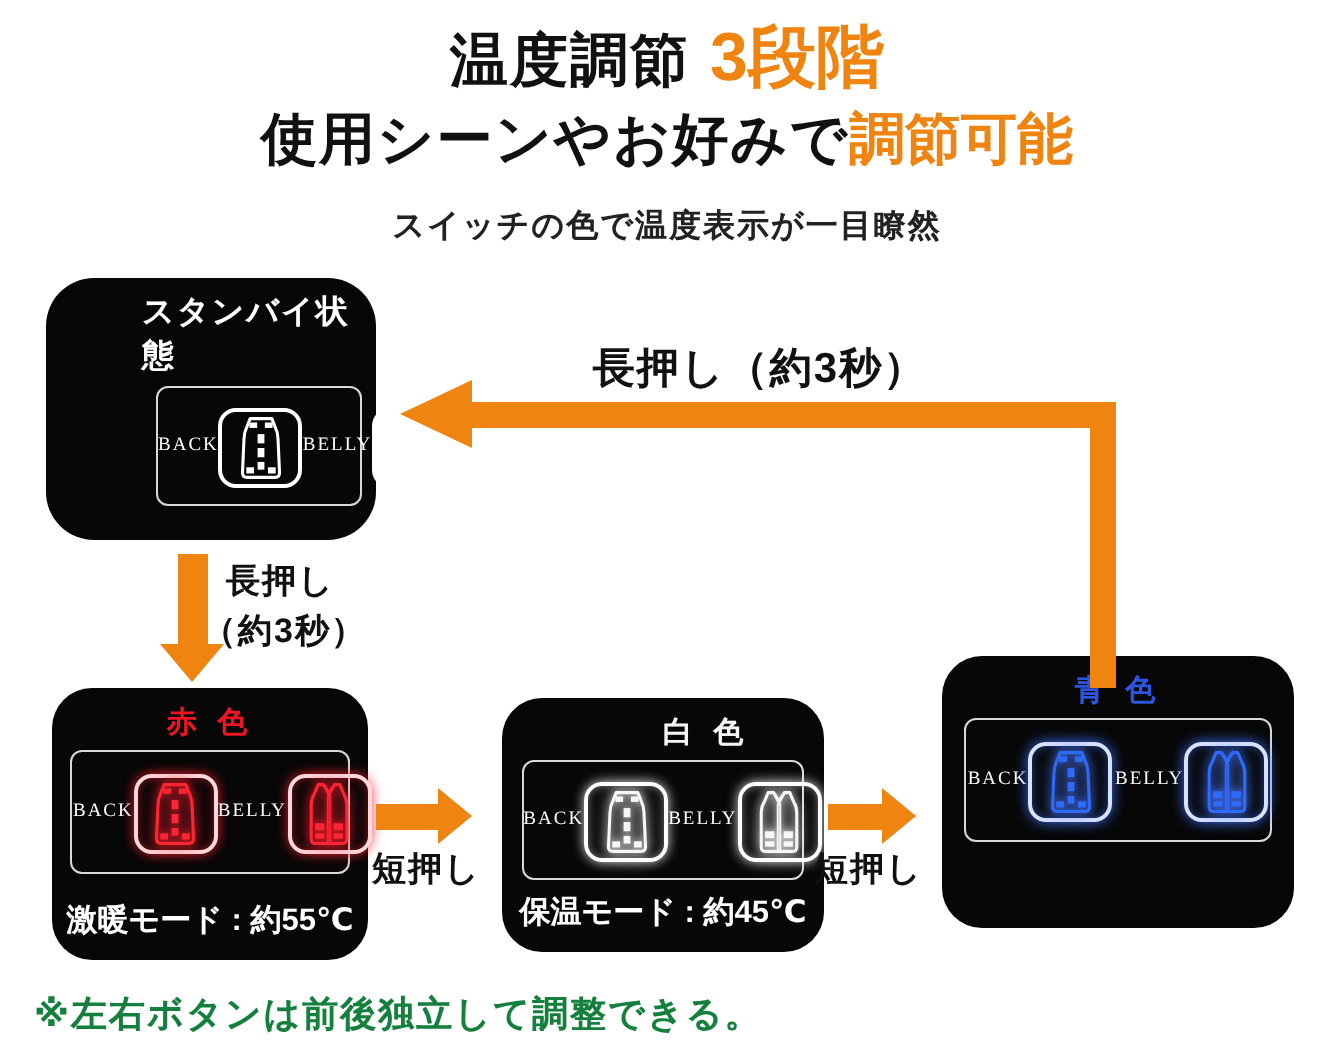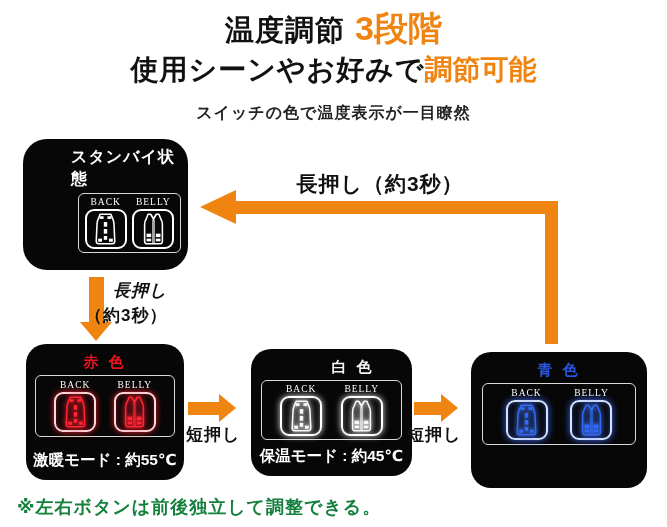--- a/index.html
+++ b/index.html
@@ -26,21 +26,21 @@
   .box-title { font-size:16px; font-weight:bold; color:#fff; letter-spacing:1px; line-height:22px; }
   .mode-title { font-size:15px; font-weight:bold; letter-spacing:3px; line-height:21px; }
   .mode-red  .mode-title { color:#ee1522; }
   .mode-white .mode-title { color:#f5f5f5;padding-left:43px; }
   .mode-blue .mode-title { color:#2b55e0; }
   .panel {
     margin-top:3px; width:88%; height:62px; border:1.5px solid #d9d9d9; border-radius:6px;
     display:flex; justify-content:space-evenly; align-items:center;
   }
   .mode-white .panel, .standby .panel { height:60px; }
-  .vest-col { display:flex; flex-direction:column; align-items:center; }
+  .vest-col { display:flex; align-items:center; }
   .vest-label {
     font-family:"Liberation Serif","DejaVu Serif",serif;
     font-size:9.5px; color:#fff; letter-spacing:1px; line-height:11px;
   }
   .icon-frame {
     width:42px; height:40px; border:2px solid #f0f0f0; border-radius:9px;
     display:flex; justify-content:center; align-items:center; margin-top:1px;
   }
   .standby .icon-frame { border-color:#ffffff; }
   .mode-red  .icon-frame { border-color:#ffdadd; box-shadow:0 0 6px rgba(255,35,50,.85), inset 0 0 4px rgba(255,35,50,.5); }
@@ -163,21 +163,21 @@
         <div class="icon-frame">
           <svg class="vest" width="31" height="34" viewBox="0 0 40 44">
               <use href="#vest-belly"></use>
             </svg>
         </div>
       </div>
     </div>
     <div class="mode-text">保温モード : 約45℃</div>
   </div>
 
-  <div class="state-box mode-blue" style="left:471px;top:352px;width:176px;height:136px;">
+  <div class="state-box mode-blue" style="left:471px;top:328px;width:176px;height:136px;">
     <div class="mode-title">青 色</div>
     <div class="panel">
       <div class="vest-col">
         <div class="vest-label">BACK</div>
         <div class="icon-frame">
           <svg class="vest" width="31" height="34" viewBox="0 0 40 44">
               <use href="#vest-back"></use>
             </svg>
         </div>
       </div>
@@ -187,22 +187,22 @@
           <svg class="vest" width="31" height="34" viewBox="0 0 40 44">
               <use href="#vest-belly"></use>
             </svg>
         </div>
       </div>
     </div>
   </div>
 
   <div class="bar" style="left:89px;top:277px;width:15px;height:46px;"></div>
   <div class="tri head-down" style="left:80px;top:322px;"></div>
-  <div class="flow-label" style="left:113px;top:279px;font-style:italic;">長押し</div>
-  <div class="flow-label" style="left:85px;top:304px;">（約3秒）</div>
+  <div class="flow-label" style="left:113px;top:279px;">長押し</div>
+  <div class="flow-label" style="left:101px;top:304px;">（約3秒）</div>
 
   <div class="bar" style="left:236px;top:201px;width:322px;height:13px;"></div>
   <div class="bar" style="left:545px;top:201px;width:13px;height:143px;"></div>
   <div class="tri head-left" style="left:200px;top:190px;"></div>
   <div class="flow-label return-label">長押し（約3秒）</div>
 
   <div class="bar" style="left:188px;top:402px;width:31px;height:13px;"></div>
   <div class="tri head-right" style="left:219px;top:394px;"></div>
   <div class="flow-label" style="left:186px;top:423px;">短押し</div>
 

